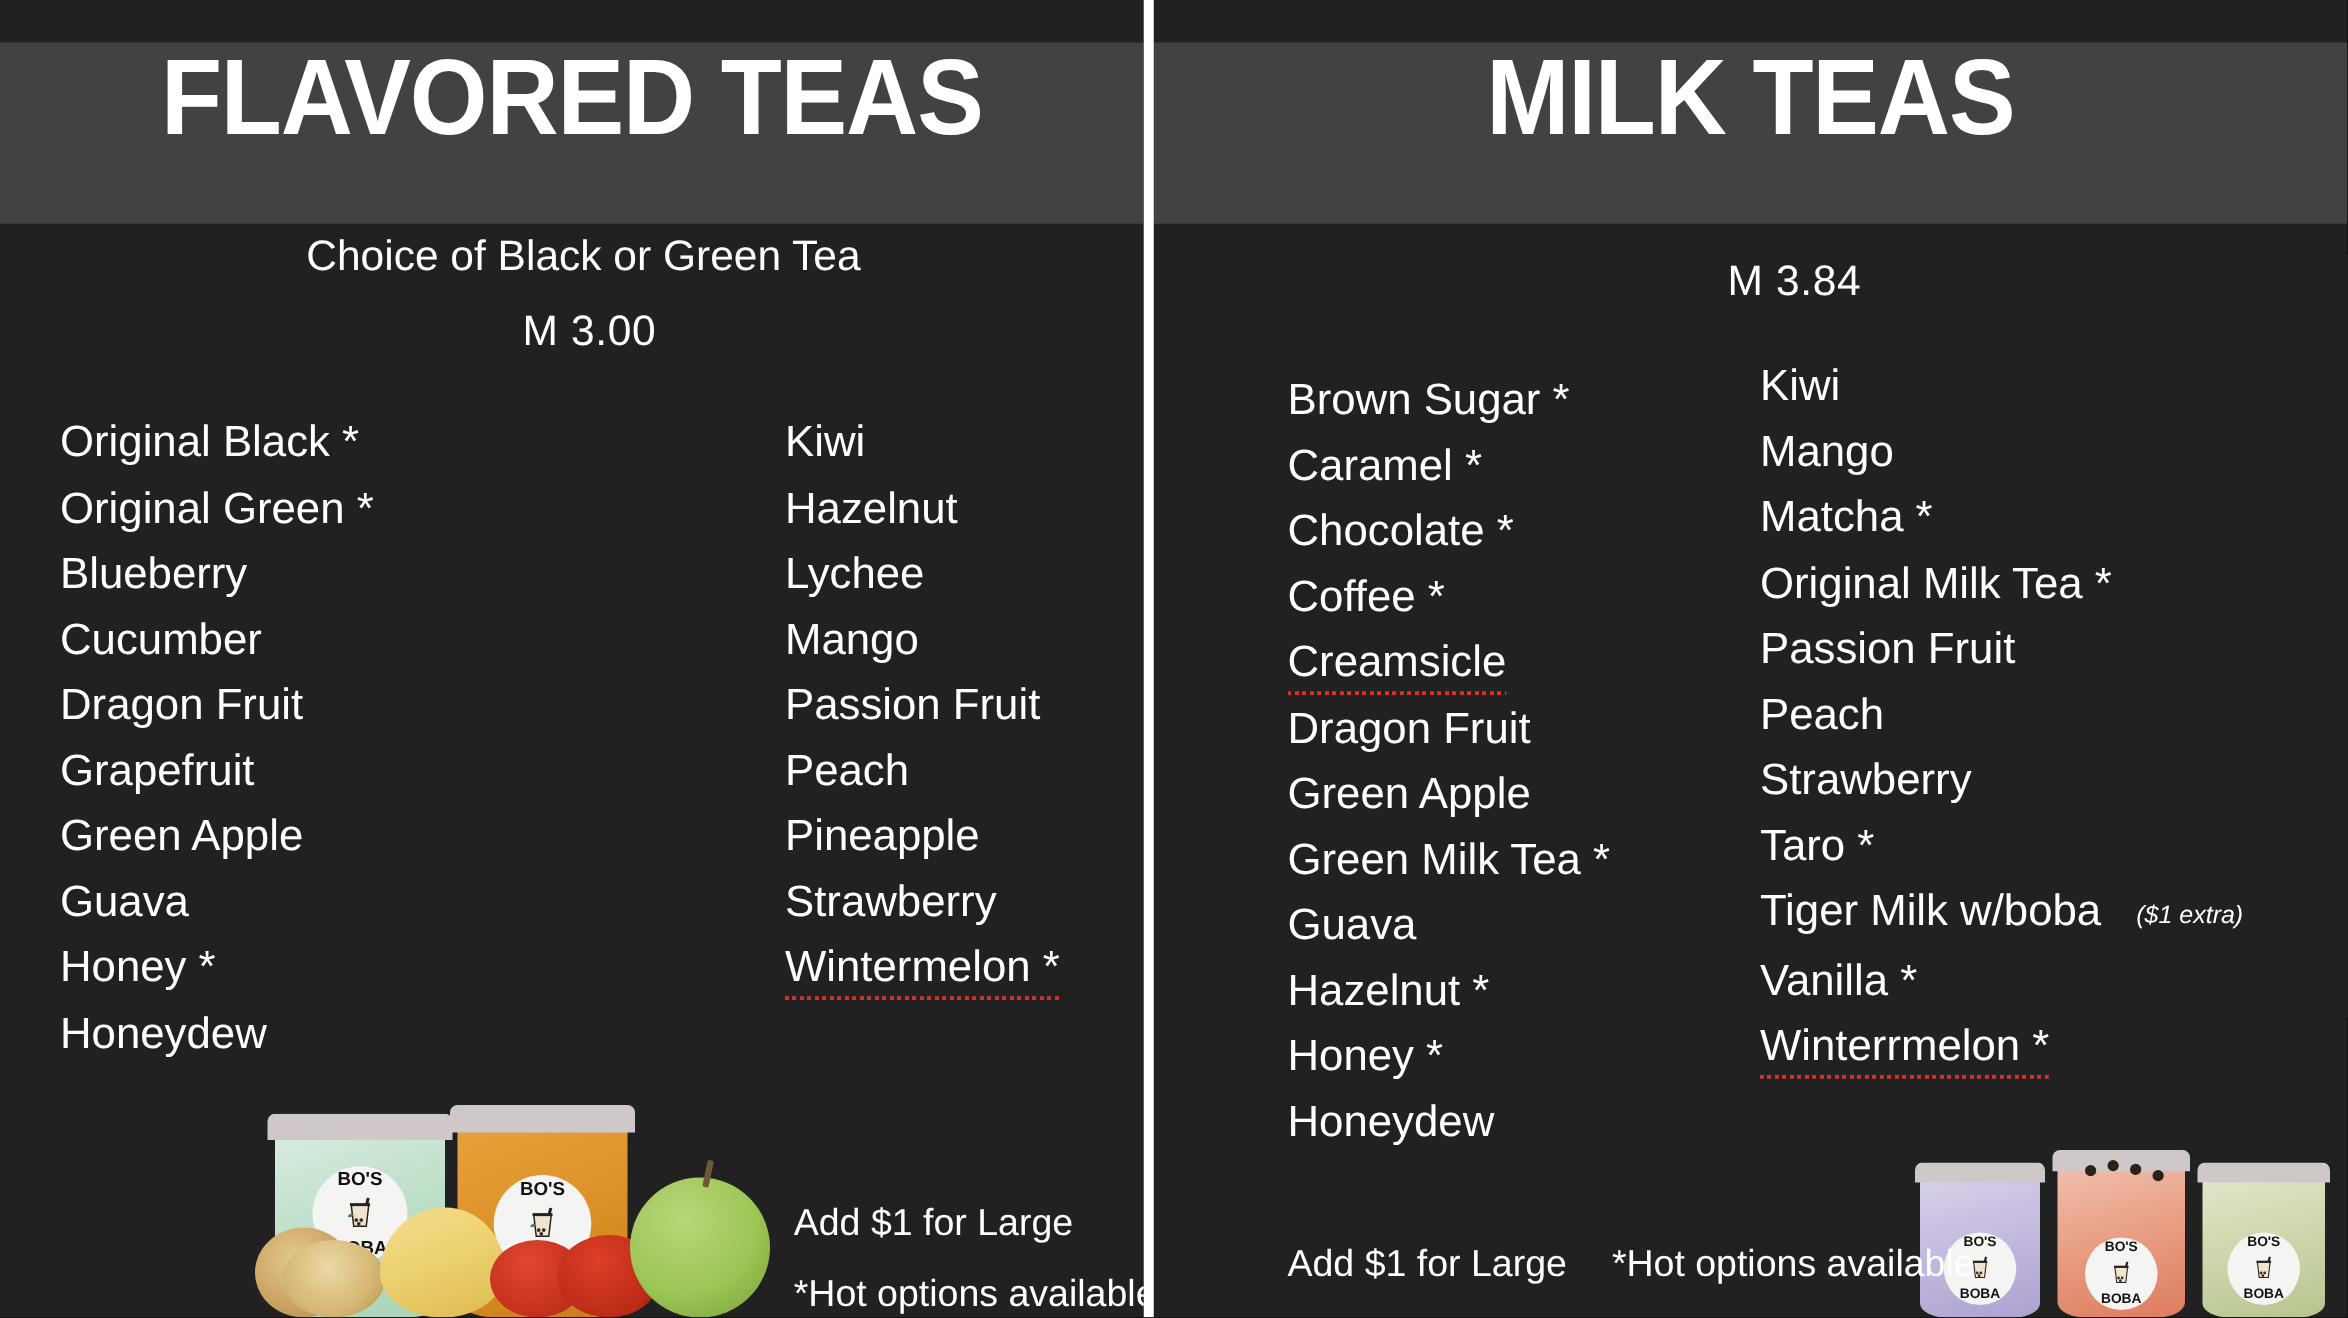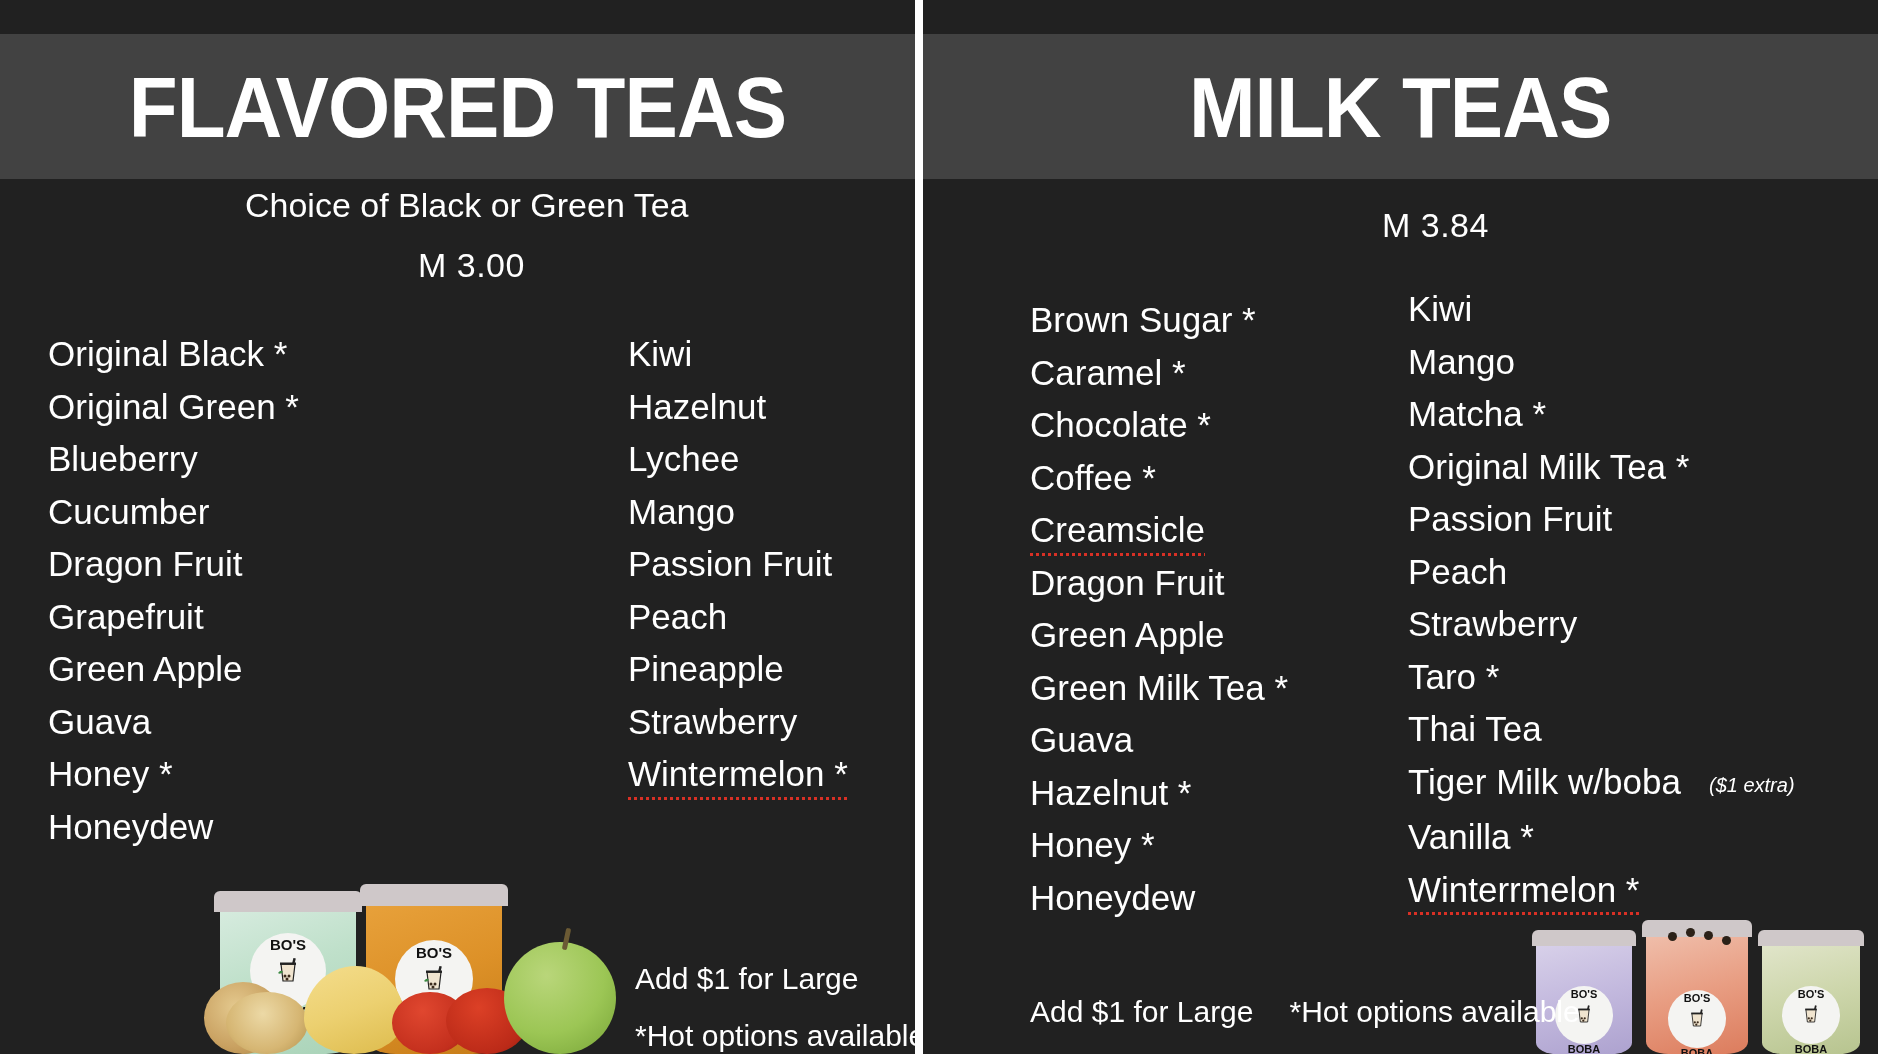--- a/index.html
+++ b/index.html
@@ -38,21 +38,21 @@
   }
 
   .header-band {
     position: absolute;
     left: 0;
     top: 34px;
     width: 100%;
     height: 145px;
     background: #424242;
     display: flex;
-    align-items: center;
+    align-items: flex-end;
     justify-content: center;
   }
   .header-title {
     color: #ffffff;
     font-weight: bold;
     font-size: 86px;
     letter-spacing: -1px;
     line-height: 1;
     white-space: nowrap;
     transform: scaleX(0.93);
@@ -151,21 +151,21 @@
     background: #f4f4f2;
     border-radius: 50%;
     display: flex;
     flex-direction: column;
     align-items: center;
     justify-content: center;
     color: #111;
     font-weight: bold;
     line-height: 1;
   }
-  .cup .logo .ln { display: block; margin-top: 14px; }
+  .cup .logo .ln { display: block; }
   .cup .logo .boba-glyph {
     display: block;
     margin: 8% 0;
   }
 
   .fruit { position: absolute; bottom: 0; border-radius: 50%; }
 
   
   #cup-green   { left: 18px;  width: 148px; height: 163px; }
   #cup-green .body   { background: linear-gradient(160deg,#d8ece0 0%,#bfe0ca 45%,#a9d3b8 100%); }
@@ -326,21 +326,20 @@
 
   <div id="milk-col-2" class="item-col">
     <span class="item"><span class="label">Kiwi</span></span>
     <span class="item"><span class="label">Mango</span></span>
     <span class="item"><span class="label">Matcha *</span></span>
     <span class="item"><span class="label">Original Milk Tea *</span></span>
     <span class="item"><span class="label">Passion Fruit</span></span>
     <span class="item"><span class="label">Peach</span></span>
     <span class="item"><span class="label">Strawberry</span></span>
     <span class="item"><span class="label">Taro *</span></span>
-    <span class="item"><span class="label">Thai Tea</span></span>
     <span class="item"><span class="label">Tiger Milk  w/boba</span><span class="extra">($1 extra)</span></span>
     <span class="item"><span class="label">Vanilla *</span></span>
     <span class="item misspelled"><span class="label">Winterrmelon *</span></span>
   </div>
 
   <div id="milk-photo" class="photo-group">
     <div id="cup-purple" class="cup">
       <div class="body"></div>
       <div class="lid"></div>
       <div class="logo" style="width:58px;height:58px;top:56px;font-size:11px;">

